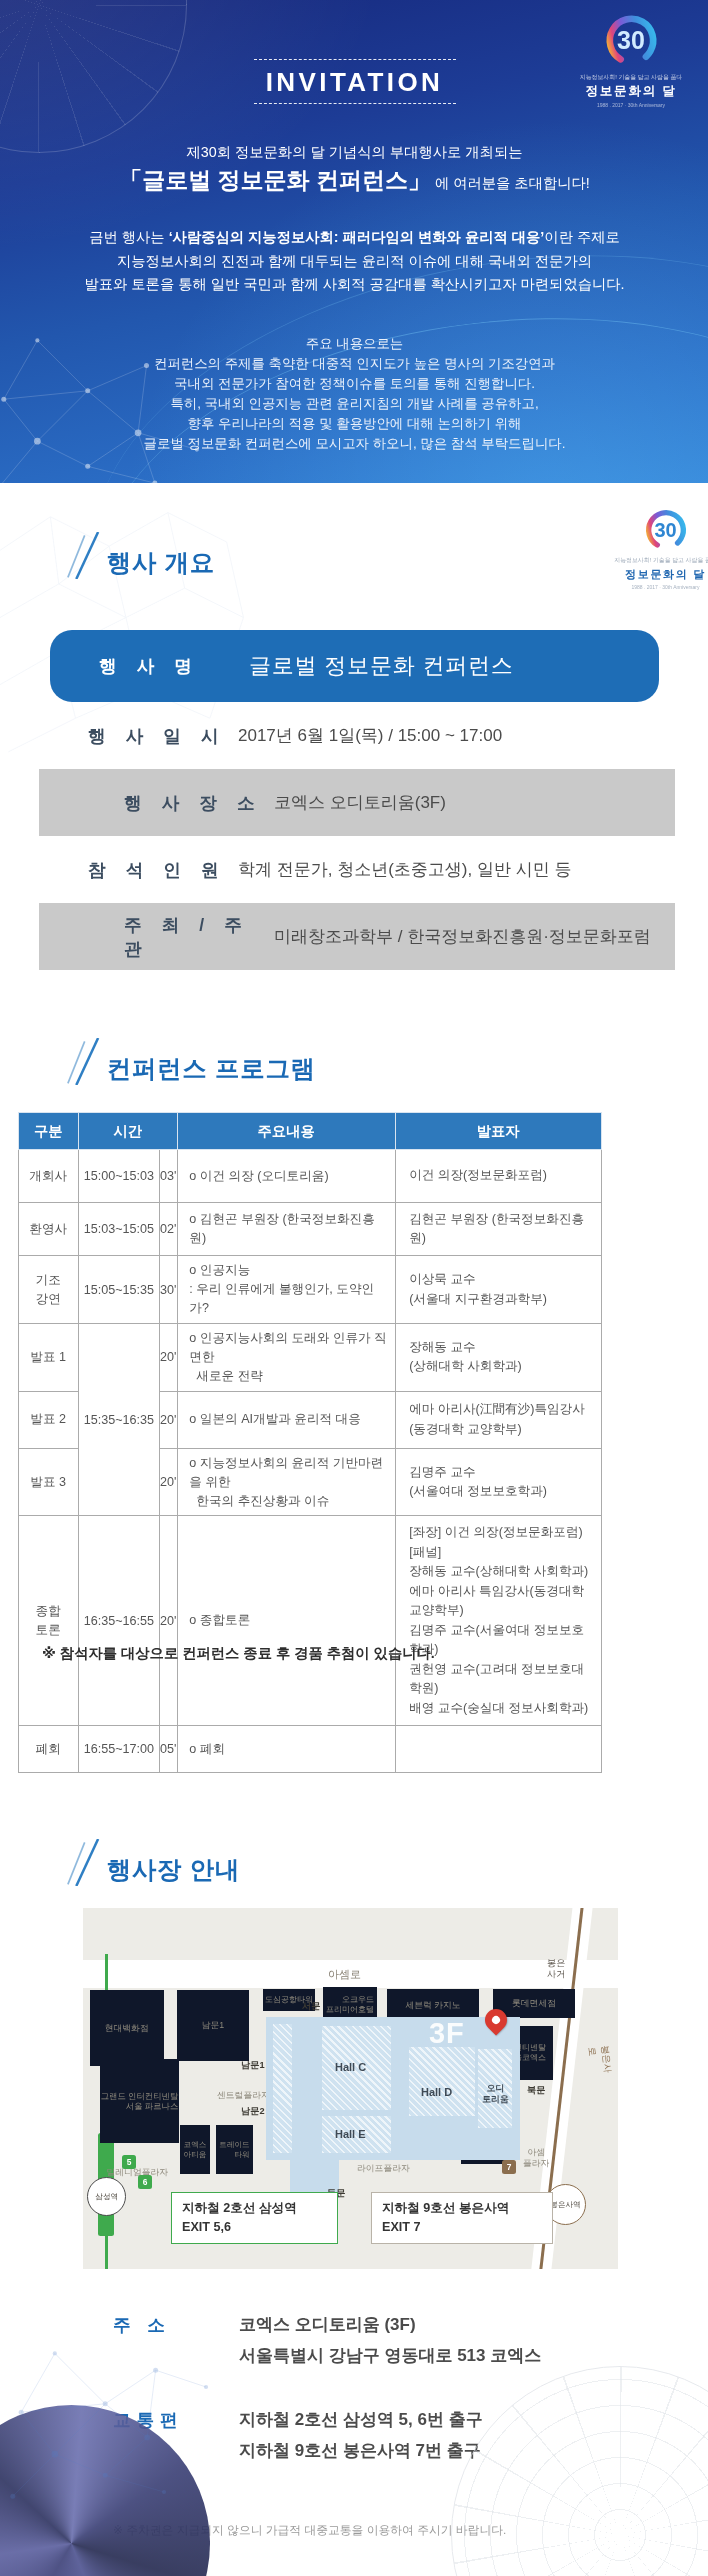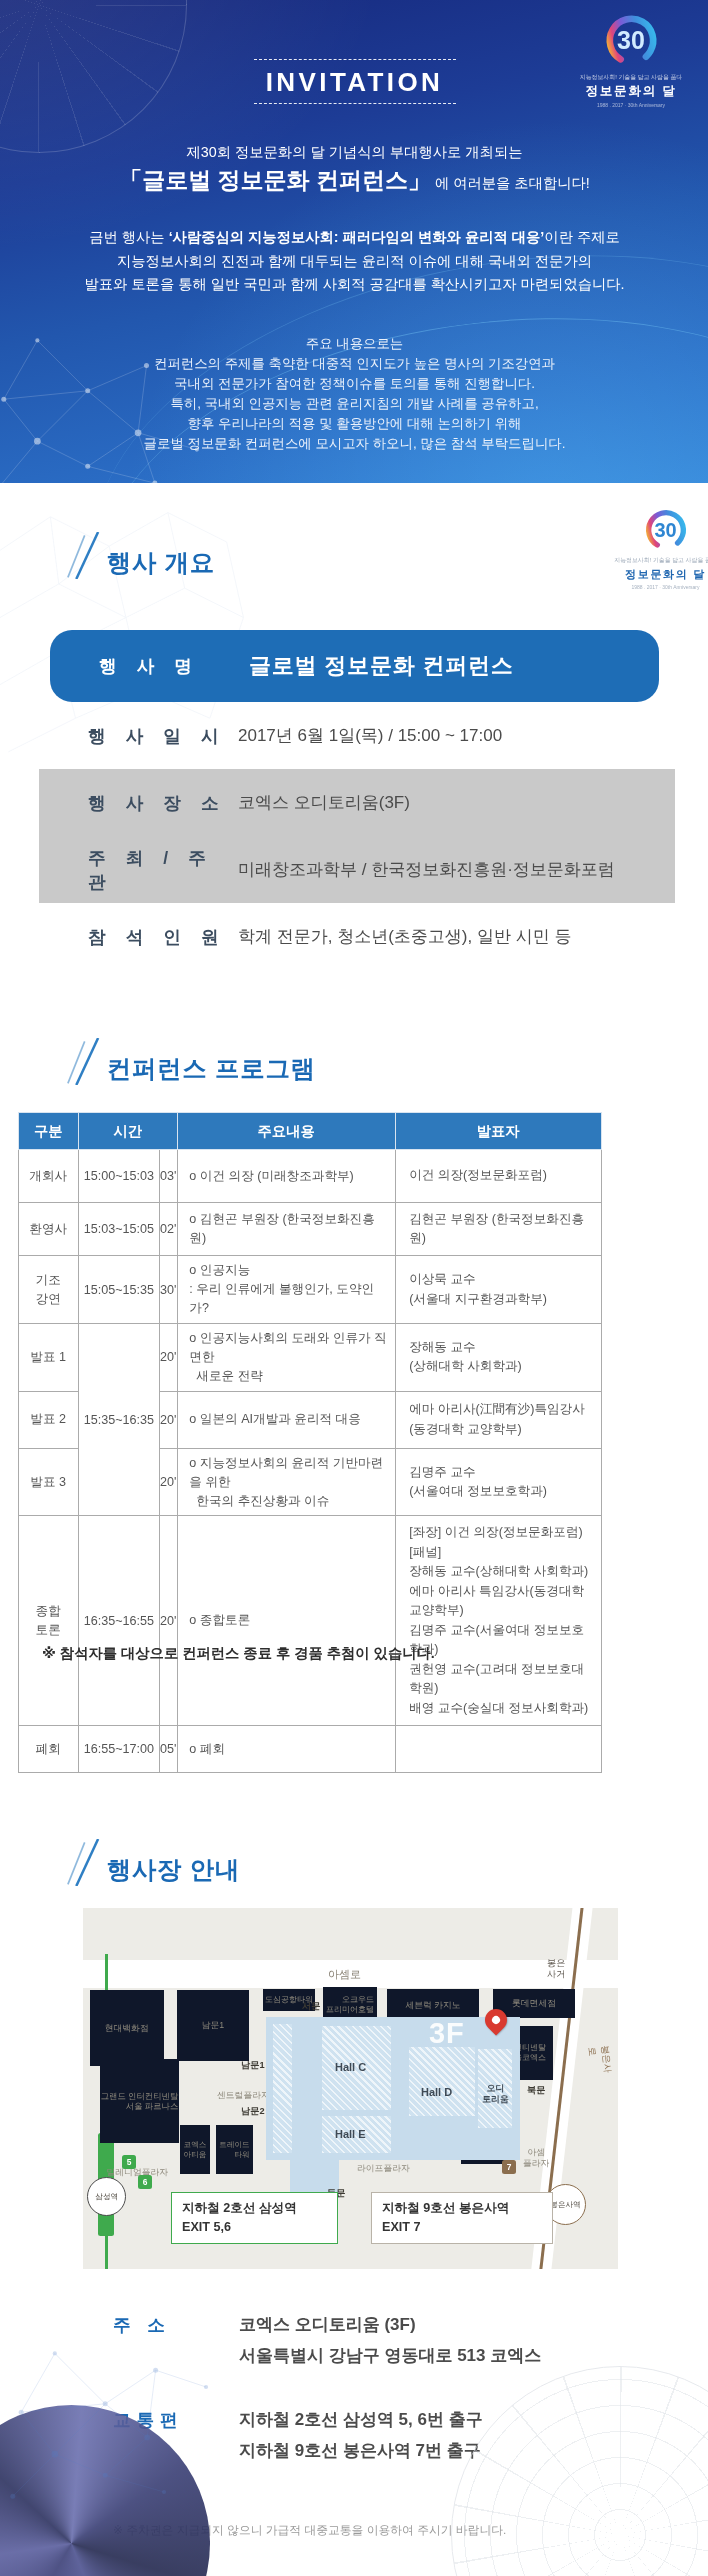--- a/index.html
+++ b/index.html
@@ -56,24 +56,24 @@
   .mesh{position:absolute;opacity:.55;pointer-events:none;}
 
   
   .sec-overview{position:absolute;top:483px;left:0;width:709px;height:545px;}
   .sec-overview .stitle{left:66px;top:49px;}
   .otable{position:absolute;left:39px;top:147px;width:636px;}
   .ohead{position:relative;left:11px;width:609px;height:72px;background:#1e6db6;border-radius:22px;
          display:flex;align-items:center;color:#fff;}
   .olabel{width:150px;margin-left:49px;font-size:17.6px;font-weight:bold;letter-spacing:7.6px;flex:none;}
   .ohead .olabel{color:#fff;}
-  .ovalue-title{font-size:22px;font-weight:bold;letter-spacing:0.8px;}
+  .ovalue-title{font-size:22px;font-weight:normal;letter-spacing:0.8px;}
   .orow{display:flex;align-items:center;height:67px;}
   .orow .olabel{color:#3c4d60;}
-  .orow.gray{background:#c9c9c9;}
+  .orow.gray{background:#c9c9c9;padding-left:36px;}
   .ovalue{font-size:17px;color:#4b4b4b;}
 
   
   .sec-program{position:absolute;top:1028px;left:0;width:709px;height:779px;}
   .sec-program .stitle{left:66px;top:10px;}
   .ptable{position:absolute;left:17.6px;top:84px;width:584px;border-collapse:collapse;border:1.7px solid #9b9b9b;}
   .ptable th{background:#2e79bc;color:#fff;font-size:14.3px;font-weight:bold;height:34px;border:0.8px solid #d8e4f0;}
   .ptable td{border:0.8px solid #ababab;color:#555;font-size:12.6px;vertical-align:middle;background:#fff;}
   .cat{text-align:center;font-size:13px;line-height:1.5;}
   .time{text-align:center;font-size:11.3px;white-space:nowrap;}
@@ -247,27 +247,27 @@
         <span class="ovalue-title">글로벌 정보문화 컨퍼런스</span>
       </div>
       <div class="orow">
         <span class="olabel">행 사 일 시</span>
         <span class="ovalue">2017년 6월 1일(목) / 15:00 ~ 17:00</span>
       </div>
       <div class="orow gray">
         <span class="olabel">행 사 장 소</span>
         <span class="ovalue">코엑스 오디토리움(3F)</span>
       </div>
+      <div class="orow">
+        <span class="olabel">참 석 인 원</span>
+        <span class="ovalue">학계 전문가, 청소년(초중고생), 일반 시민 등</span>
+      </div>
       <div class="orow gray">
         <span class="olabel">주 최 / 주 관</span>
         <span class="ovalue">미래창조과학부 / 한국정보화진흥원·정보문화포럼</span>
-      </div>
-      <div class="orow">
-        <span class="olabel">참 석 인 원</span>
-        <span class="ovalue">학계 전문가, 청소년(초중고생), 일반 시민 등</span>
       </div>
     </div>
   </section>
 
   <section class="sec-program">
     <div class="stitle">
       <svg width="34" height="47" viewBox="0 0 40 56">
         <line x1="22" y1="4" x2="2" y2="54" stroke="#8fb9dd" stroke-width="2"></line>
         <line x1="38" y1="0" x2="12" y2="56" stroke="#2f7fc4" stroke-width="3"></line>
       </svg>
@@ -288,21 +288,21 @@
           <th colspan="2">시간</th>
           <th>주요내용</th>
           <th>발표자</th>
         </tr>
       </thead>
       <tbody>
         <tr class="r0">
           <td class="cat pre">개회사</td>
           <td class="time">15:00~15:03</td>
           <td class="dur">03'</td>
-          <td class="cont pre">o 이건 의장 (미래창조과학부)</td>
+          <td class="cont pre">o 이건 의장 (오디토리움)</td>
           <td class="pres pre">이건 의장(정보문화포럼)</td>
         </tr>
         <tr class="r1">
           <td class="cat pre">환영사</td>
           <td class="time">15:03~15:05</td>
           <td class="dur">02'</td>
           <td class="cont pre">o 김현곤 부원장 (한국정보화진흥원)</td>
           <td class="pres pre">김현곤 부원장 (한국정보화진흥원)</td>
         </tr>
         <tr class="r2">

